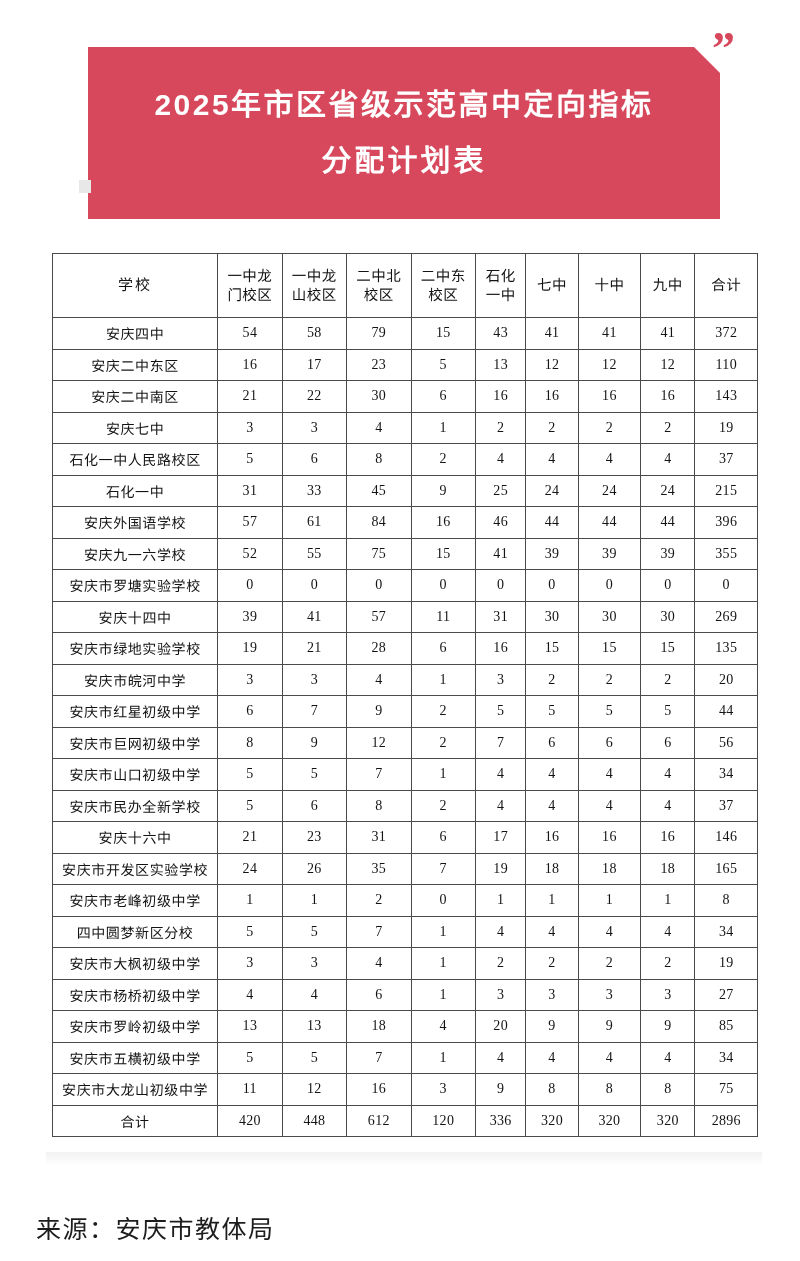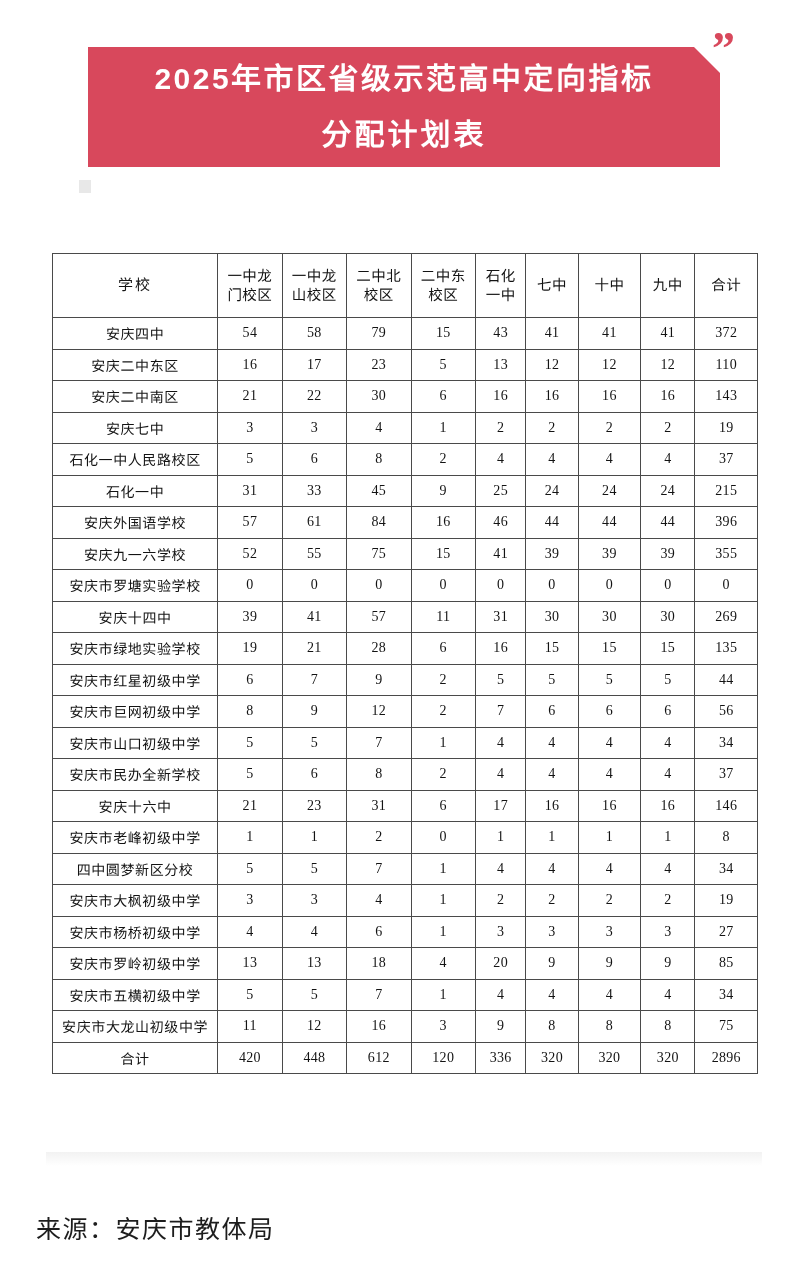--- a/index.html
+++ b/index.html
@@ -23,21 +23,21 @@
     left: 0;
     top: 0;
     width: 800px;
     height: 215px;
   }
   .banner {
     position: absolute;
     left: 88px;
     top: 47px;
     width: 632px;
-    height: 120px;
+    height: 172px;
     background: #d8485c;
     -webkit-clip-path: polygon(0 0, calc(100% - 26px) 0, 100% 26px, 100% 100%, 0 100%);
     clip-path: polygon(0 0, calc(100% - 26px) 0, 100% 26px, 100% 100%, 0 100%);
     display: flex;
     flex-direction: column;
     align-items: center;
     justify-content: center;
     box-sizing: border-box;
     padding: 0 26px;
   }
@@ -338,20 +338,32 @@
           <td>21</td>
           <td>28</td>
           <td>6</td>
           <td>16</td>
           <td>15</td>
           <td>15</td>
           <td>15</td>
           <td>135</td>
         </tr>
         <tr>
+          <td class="school-cell">安庆市皖河中学</td>
+          <td>3</td>
+          <td>3</td>
+          <td>4</td>
+          <td>1</td>
+          <td>3</td>
+          <td>2</td>
+          <td>2</td>
+          <td>2</td>
+          <td>20</td>
+        </tr>
+        <tr>
           <td class="school-cell">安庆市红星初级中学</td>
           <td>6</td>
           <td>7</td>
           <td>9</td>
           <td>2</td>
           <td>5</td>
           <td>5</td>
           <td>5</td>
           <td>5</td>
           <td>44</td>
@@ -396,20 +408,32 @@
           <td class="school-cell">安庆十六中</td>
           <td>21</td>
           <td>23</td>
           <td>31</td>
           <td>6</td>
           <td>17</td>
           <td>16</td>
           <td>16</td>
           <td>16</td>
           <td>146</td>
+        </tr>
+        <tr>
+          <td class="school-cell">安庆市开发区实验学校</td>
+          <td>24</td>
+          <td>26</td>
+          <td>35</td>
+          <td>7</td>
+          <td>19</td>
+          <td>18</td>
+          <td>18</td>
+          <td>18</td>
+          <td>165</td>
         </tr>
         <tr>
           <td class="school-cell">安庆市老峰初级中学</td>
           <td>1</td>
           <td>1</td>
           <td>2</td>
           <td>0</td>
           <td>1</td>
           <td>1</td>
           <td>1</td>

